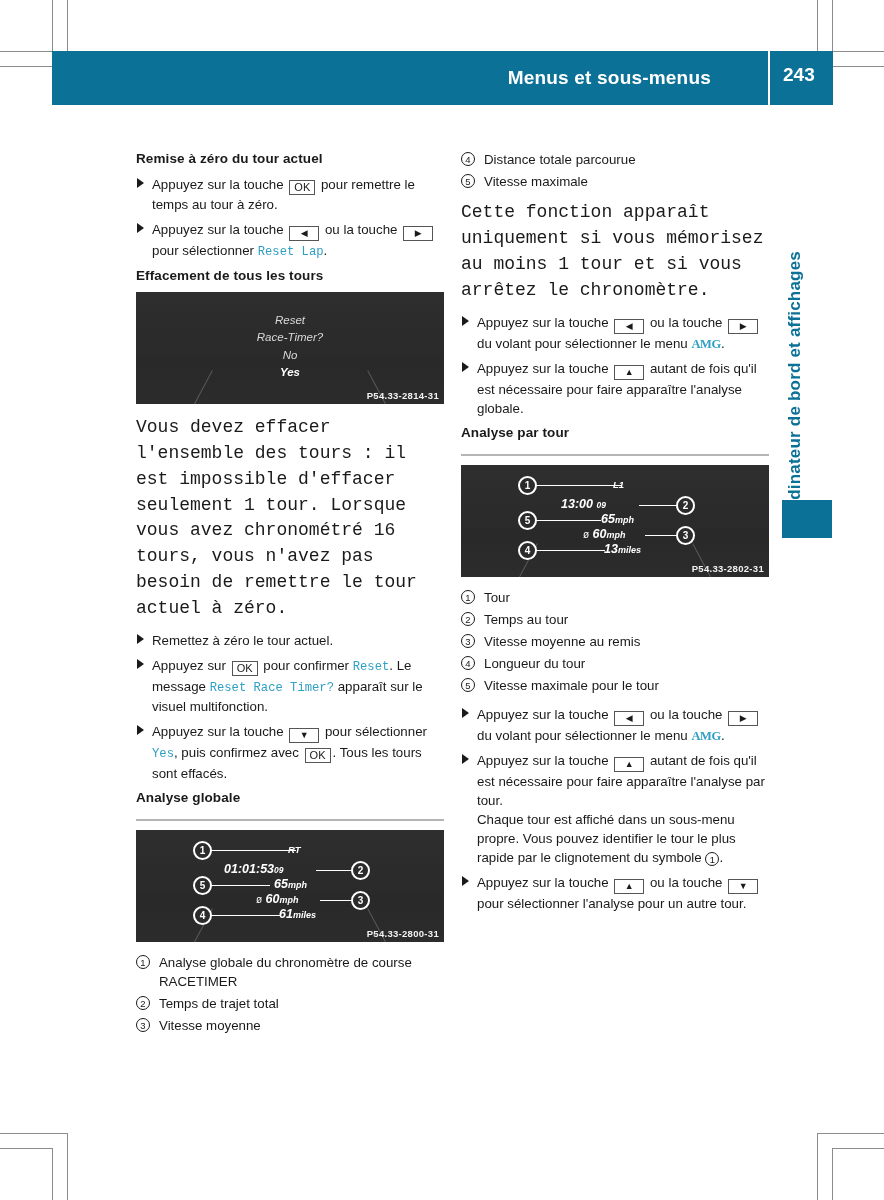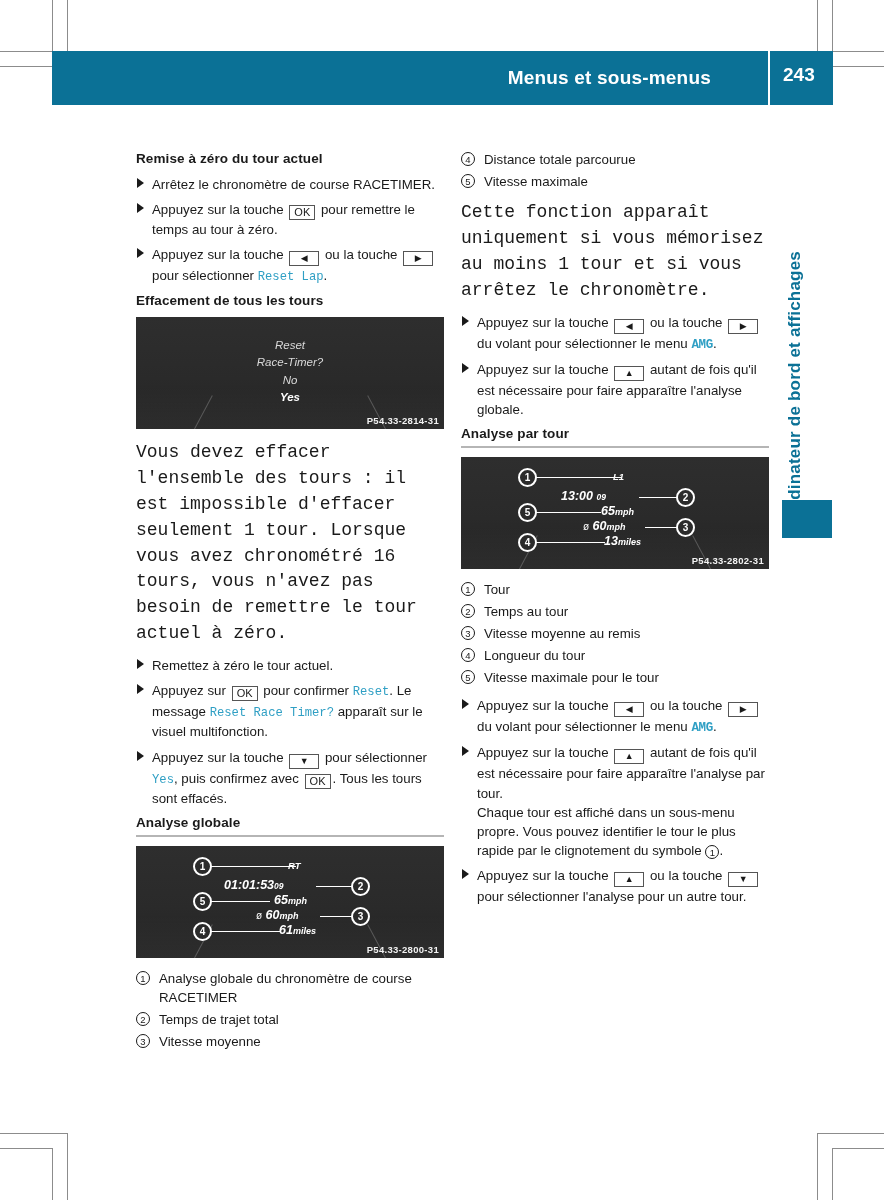--- a/index.html
+++ b/index.html
@@ -53,21 +53,21 @@
   .col{position:absolute;top:150px;width:308px;}
   .col-left{left:136px;}
   .col-right{left:461px;}
 
   
   h2.sec{
     font-size:13.5px;font-weight:bold;margin:0 0 7px 0;line-height:1.3;
     letter-spacing:.1px;
   }
   h2.sec.ruled{
-    border-bottom:2px solid #b5b5b5;padding-bottom:3px;margin-bottom:9px;
+    border-bottom:2px solid #b5b5b5;padding-bottom:12px;margin-bottom:9px;
   }
   p.body{
     font-size:18px;line-height:1.44;margin:0 0 9px 0;font-family:Liberation Mono, monospace;
   }
   .gap-top{margin-top:15px;}
 
   
   .step{
     position:relative;padding-left:16px;font-size:13.3px;line-height:1.44;
     margin:0 0 6px 0;
@@ -101,21 +101,21 @@
     display:inline-block;border:1px solid #555;background:#fff;
     min-width:26px;height:15px;line-height:13px;text-align:center;
     font-size:10.5px;font-weight:bold;padding:0 4px;margin:0 2px;
     vertical-align:-2px;box-sizing:border-box;
   }
   .key.arrow{min-width:30px;font-size:9px;letter-spacing:0;}
   .key-ok{font-family:"Liberation Sans",sans-serif;font-weight:normal;font-size:11px;}
 
   
   .term{color:#2f9fc4;font-family:"Liberation Mono","DejaVu Sans Mono",monospace;font-size:12.2px;}
-  .term-amg{color:#2f9fc4;font-family:Liberation Mono, monospace;font-size:12.5px;font-weight:bold;letter-spacing:-.3px;}
+  .term-amg{color:#2f9fc4;font-family:Liberation Serif, serif;font-size:12.5px;font-weight:bold;letter-spacing:-.3px;}
 
   
   .shot{
     position:relative;width:308px;height:112px;
     background:linear-gradient(180deg,#2e2e2e 0%,#2a2a2a 55%,#232323 100%);
     margin:2px 0 11px 0;overflow:hidden;
   }
   .shot .road{
     position:absolute;left:0;bottom:0;width:100%;height:42px;
     background:linear-gradient(180deg,rgba(255,255,255,0) 0%,rgba(255,255,255,.045) 100%);
@@ -187,21 +187,20 @@
   </div>
 
   <div class="side-tab">
     <span>Ordinateur de bord et affichages</span>
   </div>
   <div class="side-marker"></div>
 
   <div class="col col-left">
     <h2 class="sec">Remise à zéro du tour actuel</h2>
     <div>
-        <div class="step"><span class="tri"></span><span>Arrêtez le chronomètre de course RACETIMER.</span></div>
         <div class="step"><span class="tri"></span><span>Appuyez sur la touche </span><span class="key key-ok">OK</span><span> pour remettre le temps au tour à zéro.</span></div>
         <div class="step"><span class="tri"></span><span>Appuyez sur la touche </span><span class="key arrow">◀</span><span> ou la touche </span><span class="key arrow">▶</span><span> pour sélectionner </span><span class="term">Reset Lap</span><span>.</span></div>
       </div>
 
     <h2 class="sec gap-top">Effacement de tous les tours</h2>
 
     <div class="shot">
       <div class="road"></div>
       <div class="shot-dialog">
         <div>Reset</div>

